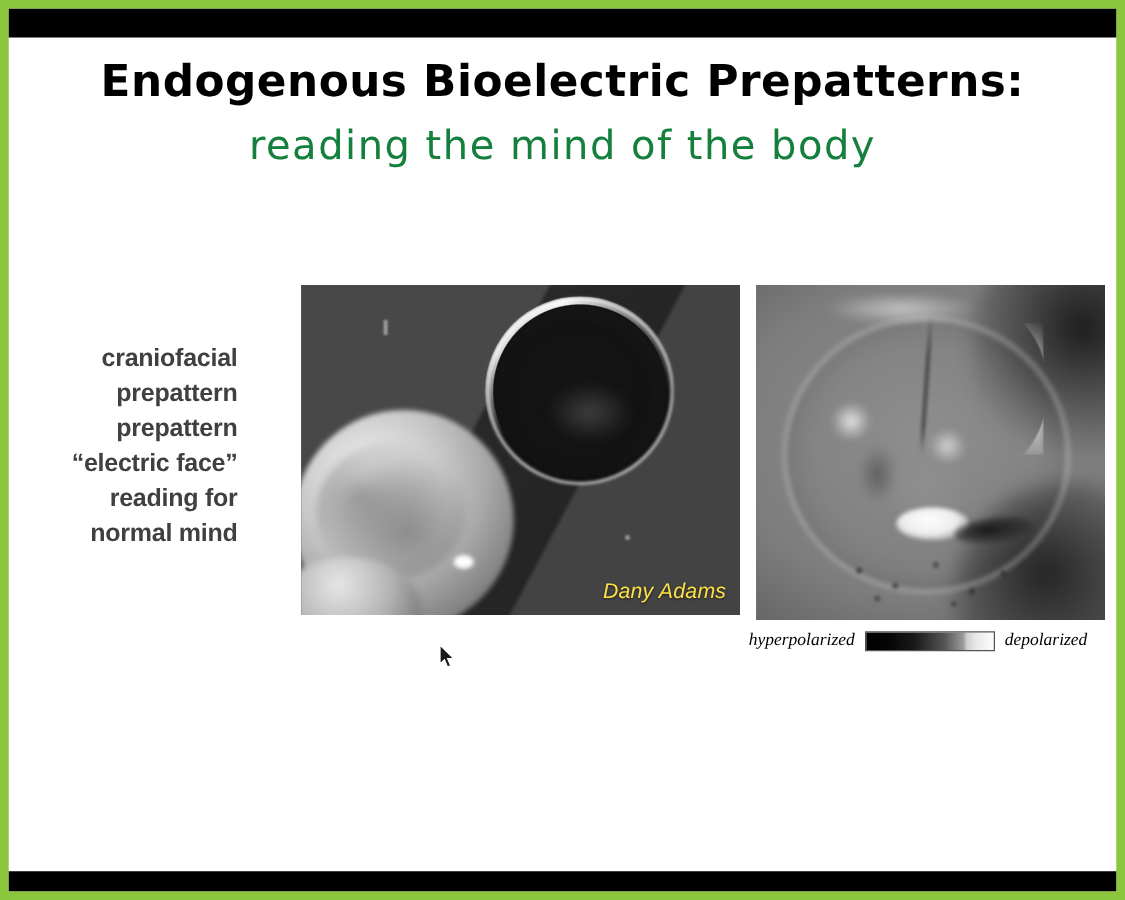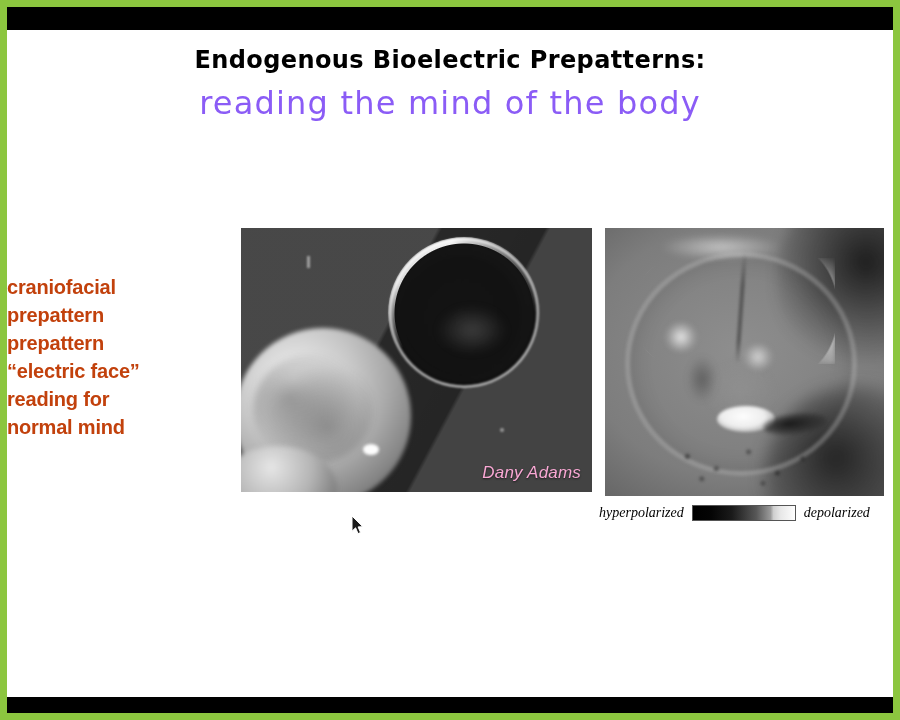--- a/index.html
+++ b/index.html
@@ -39,48 +39,48 @@
   
   #title-block {
     position:absolute;
     left:0; top:40px;
     width:886px;
     text-align:center;
   }
   #slide-title {
     font-family:"DejaVu Sans", sans-serif;
     font-weight:bold;
-    font-size:24px;
+    font-size:35px;
     letter-spacing:0.4px;
     color:#000000;
     line-height:1.1;
     white-space:nowrap;
   }
   #slide-subtitle {
     font-family:"DejaVu Sans", sans-serif;
     font-weight:normal;
     font-size:32px;
     letter-spacing:1.2px;
-    color:#8b5cf6;
+    color:#15803d;
     line-height:1.25;
     margin-top:10px;
     white-space:nowrap;
   }
 
   
   #caption-block {
     position:absolute;
     left:0px; top:266px;
     width:183px;
-    text-align:left;
+    text-align:right;
     font-family:"Liberation Sans", sans-serif;
     font-weight:bold;
     font-size:20px;
     line-height:28px;
-    color:#c2410c;
+    color:#404040;
     letter-spacing:-0.2px;
   }
   #caption-block .cap-line { display:block; white-space:nowrap; }
 
   
   #figure-left {
     position:absolute;
     left:234px; top:221px;
     width:351px; height:264px;
     overflow:hidden;
@@ -184,21 +184,21 @@
     width:4px; height:4px; border-radius:50%;
     background:rgba(225,225,225,0.55); filter:blur(0.8px);
   }
   #watermark-dany-adams {
     position:absolute;
     right:11px; bottom:9px;
     font-family:"Liberation Sans", sans-serif;
     font-style:italic;
     font-weight:normal;
     font-size:17px;
-    color:#f9a8d4;
+    color:#fde047;
     letter-spacing:0.2px;
     text-shadow:0 1px 2px rgba(0,0,0,0.6);
     text-align:center;
   }
 
   
   #figure-right {
     position:absolute;
     left:598px; top:221px;
     width:279px; height:268px;

